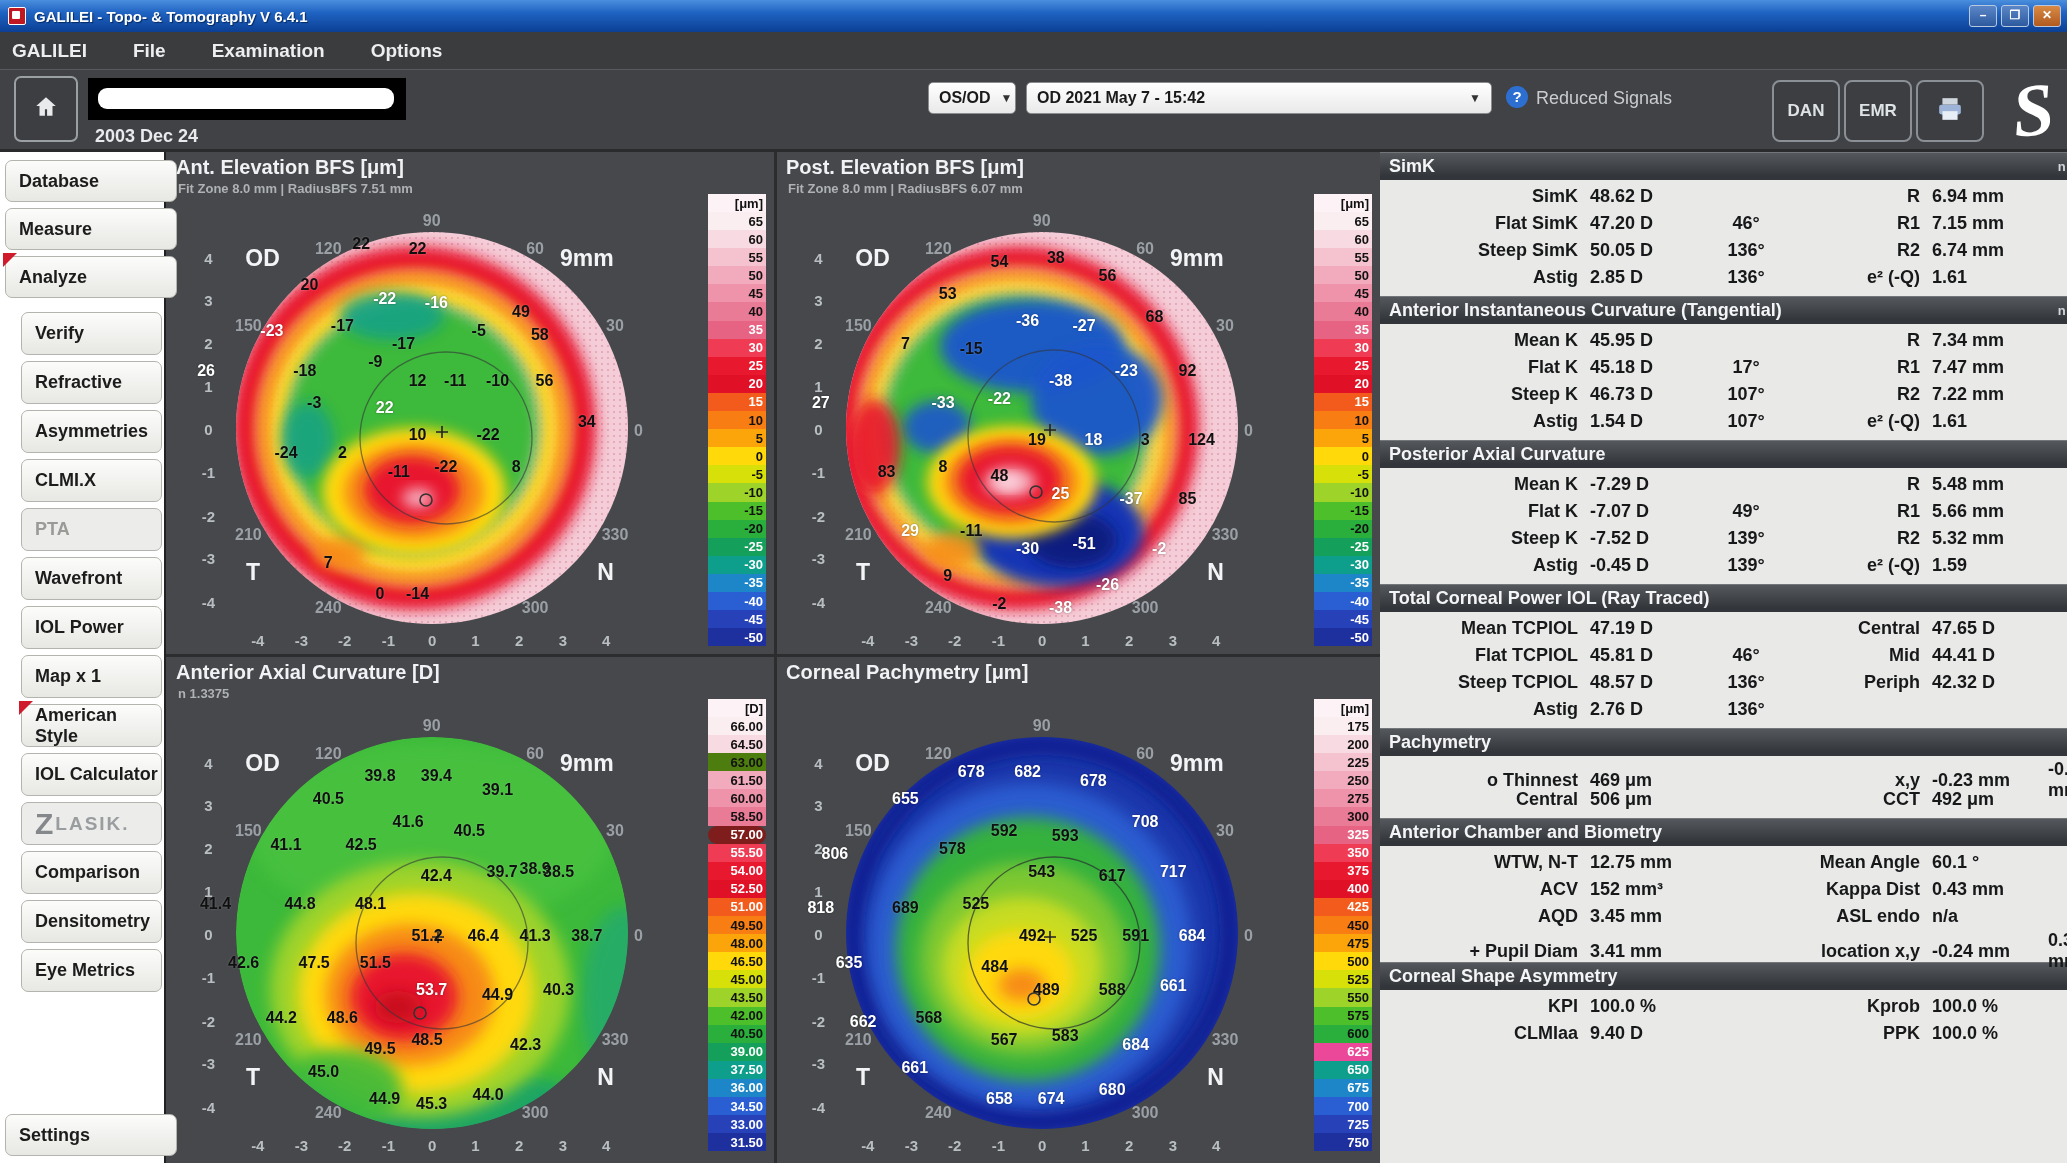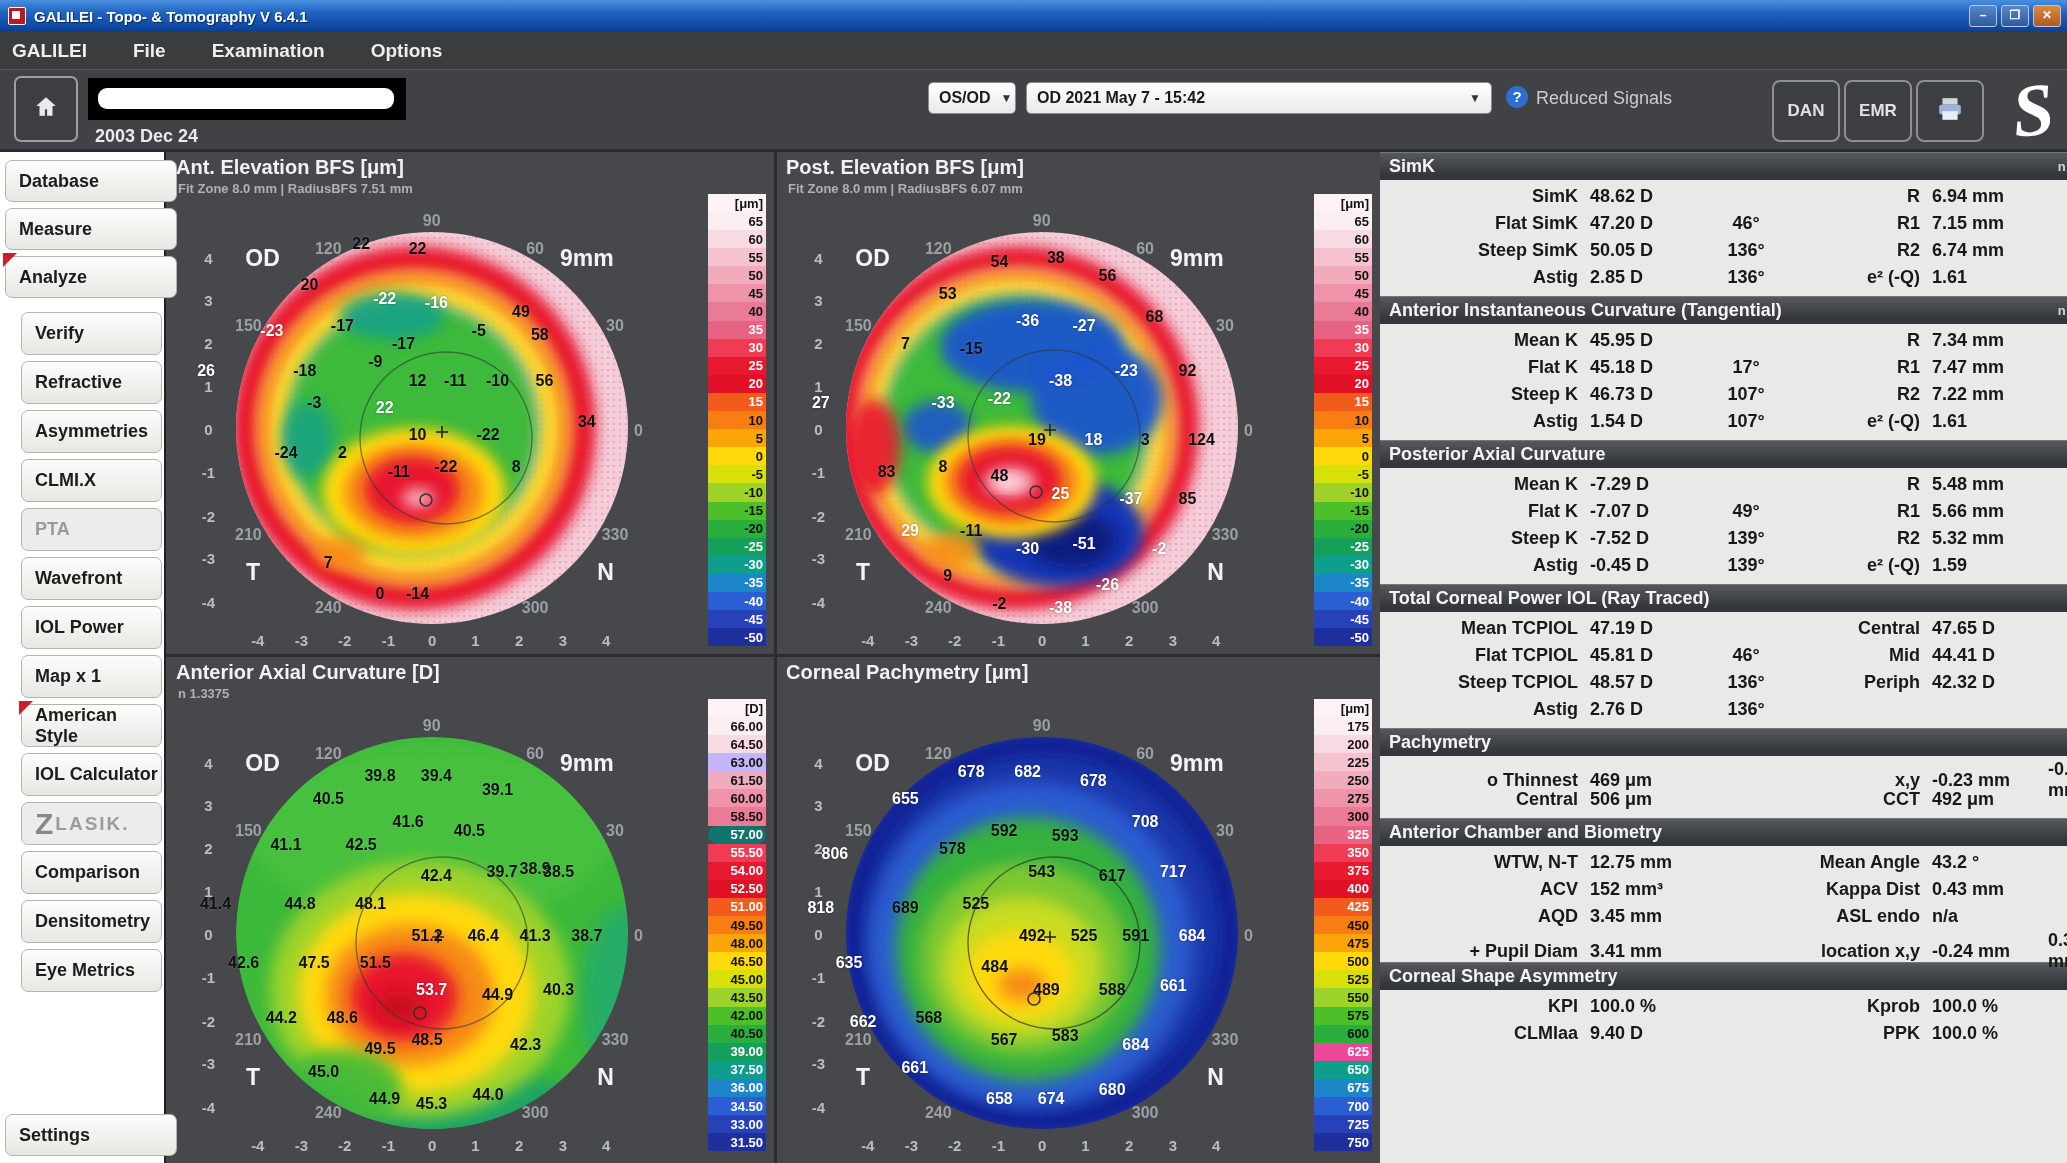--- a/index.html
+++ b/index.html
@@ -568,25 +568,25 @@
             <div class="lbl anno" style="left: 28%; top: 82%;">45.0</div>
             <div class="lbl anno" style="left: 41%; top: 88%;">44.9</div>
             <div class="lbl anno" style="left: 51%; top: 89%;">45.3</div>
             <div class="lbl anno" style="left: 63%; top: 87%;">44.0</div>
           </div>
         </div>
         <div class="scalebar">
           <div class="scale-unit">[D]</div>
           <div class="scale-cell" style="background: rgb(251, 238, 241); color: rgb(17, 17, 17);">66.00</div>
           <div class="scale-cell" style="background: rgb(248, 219, 226); color: rgb(17, 17, 17);">64.50</div>
-          <div class="scale-cell" style="background: #c4b5fd; color: rgb(17, 17, 17);">63.00</div>
+          <div class="scale-cell" style="background: #4d7c0f; color: rgb(17, 17, 17);">63.00</div>
           <div class="scale-cell" style="background: rgb(242, 171, 188); color: rgb(17, 17, 17);">61.50</div>
           <div class="scale-cell" style="background: rgb(238, 147, 169); color: rgb(17, 17, 17);">60.00</div>
           <div class="scale-cell" style="background: rgb(234, 123, 150); color: rgb(17, 17, 17);">58.50</div>
-          <div class="scale-cell" style="background: #0f766e; color: rgb(255, 255, 255); border-radius: 9px;">57.00</div>
+          <div class="scale-cell" style="background: #7f1d1d; color: rgb(255, 255, 255); border-radius: 9px;">57.00</div>
           <div class="scale-cell" style="background: rgb(239, 59, 84); color: rgb(255, 255, 255);">55.50</div>
           <div class="scale-cell" style="background: rgb(232, 25, 46); color: rgb(255, 255, 255);">54.00</div>
           <div class="scale-cell" style="background: rgb(224, 16, 39); color: rgb(255, 255, 255);">52.50</div>
           <div class="scale-cell" style="background: rgb(243, 91, 28); color: rgb(255, 255, 255);">51.00</div>
           <div class="scale-cell" style="background: rgb(248, 125, 19); color: rgb(17, 17, 17);">49.50</div>
           <div class="scale-cell" style="background: rgb(251, 165, 10); color: rgb(17, 17, 17);">48.00</div>
           <div class="scale-cell" style="background: rgb(255, 217, 10); color: rgb(17, 17, 17);">46.50</div>
           <div class="scale-cell" style="background: rgb(216, 224, 10); color: rgb(17, 17, 17);">45.00</div>
           <div class="scale-cell" style="background: rgb(158, 211, 42); color: rgb(17, 17, 17);">43.50</div>
           <div class="scale-cell" style="background: rgb(76, 191, 42); color: rgb(17, 17, 17);">42.00</div>
@@ -904,21 +904,21 @@
       <div class="sec-h">
         <span>Anterior Chamber and Biometry</span>
         <span class="sec-note"></span>
       </div>
       <div class="sec-b">
         <div class="prow">
           <span class="pc1">WTW, N-T</span>
           <span class="pc2">12.75 mm</span>
           <span class="pc3"></span>
           <span class="pc4">Mean Angle</span>
-          <span class="pc5">43.2 °</span>
+          <span class="pc5">60.1 °</span>
           <span class="pc6"></span>
         </div>
         <div class="prow">
           <span class="pc1">ACV</span>
           <span class="pc2">152 mm³</span>
           <span class="pc3"></span>
           <span class="pc4">Kappa Dist</span>
           <span class="pc5">0.43 mm</span>
           <span class="pc6"></span>
         </div>

